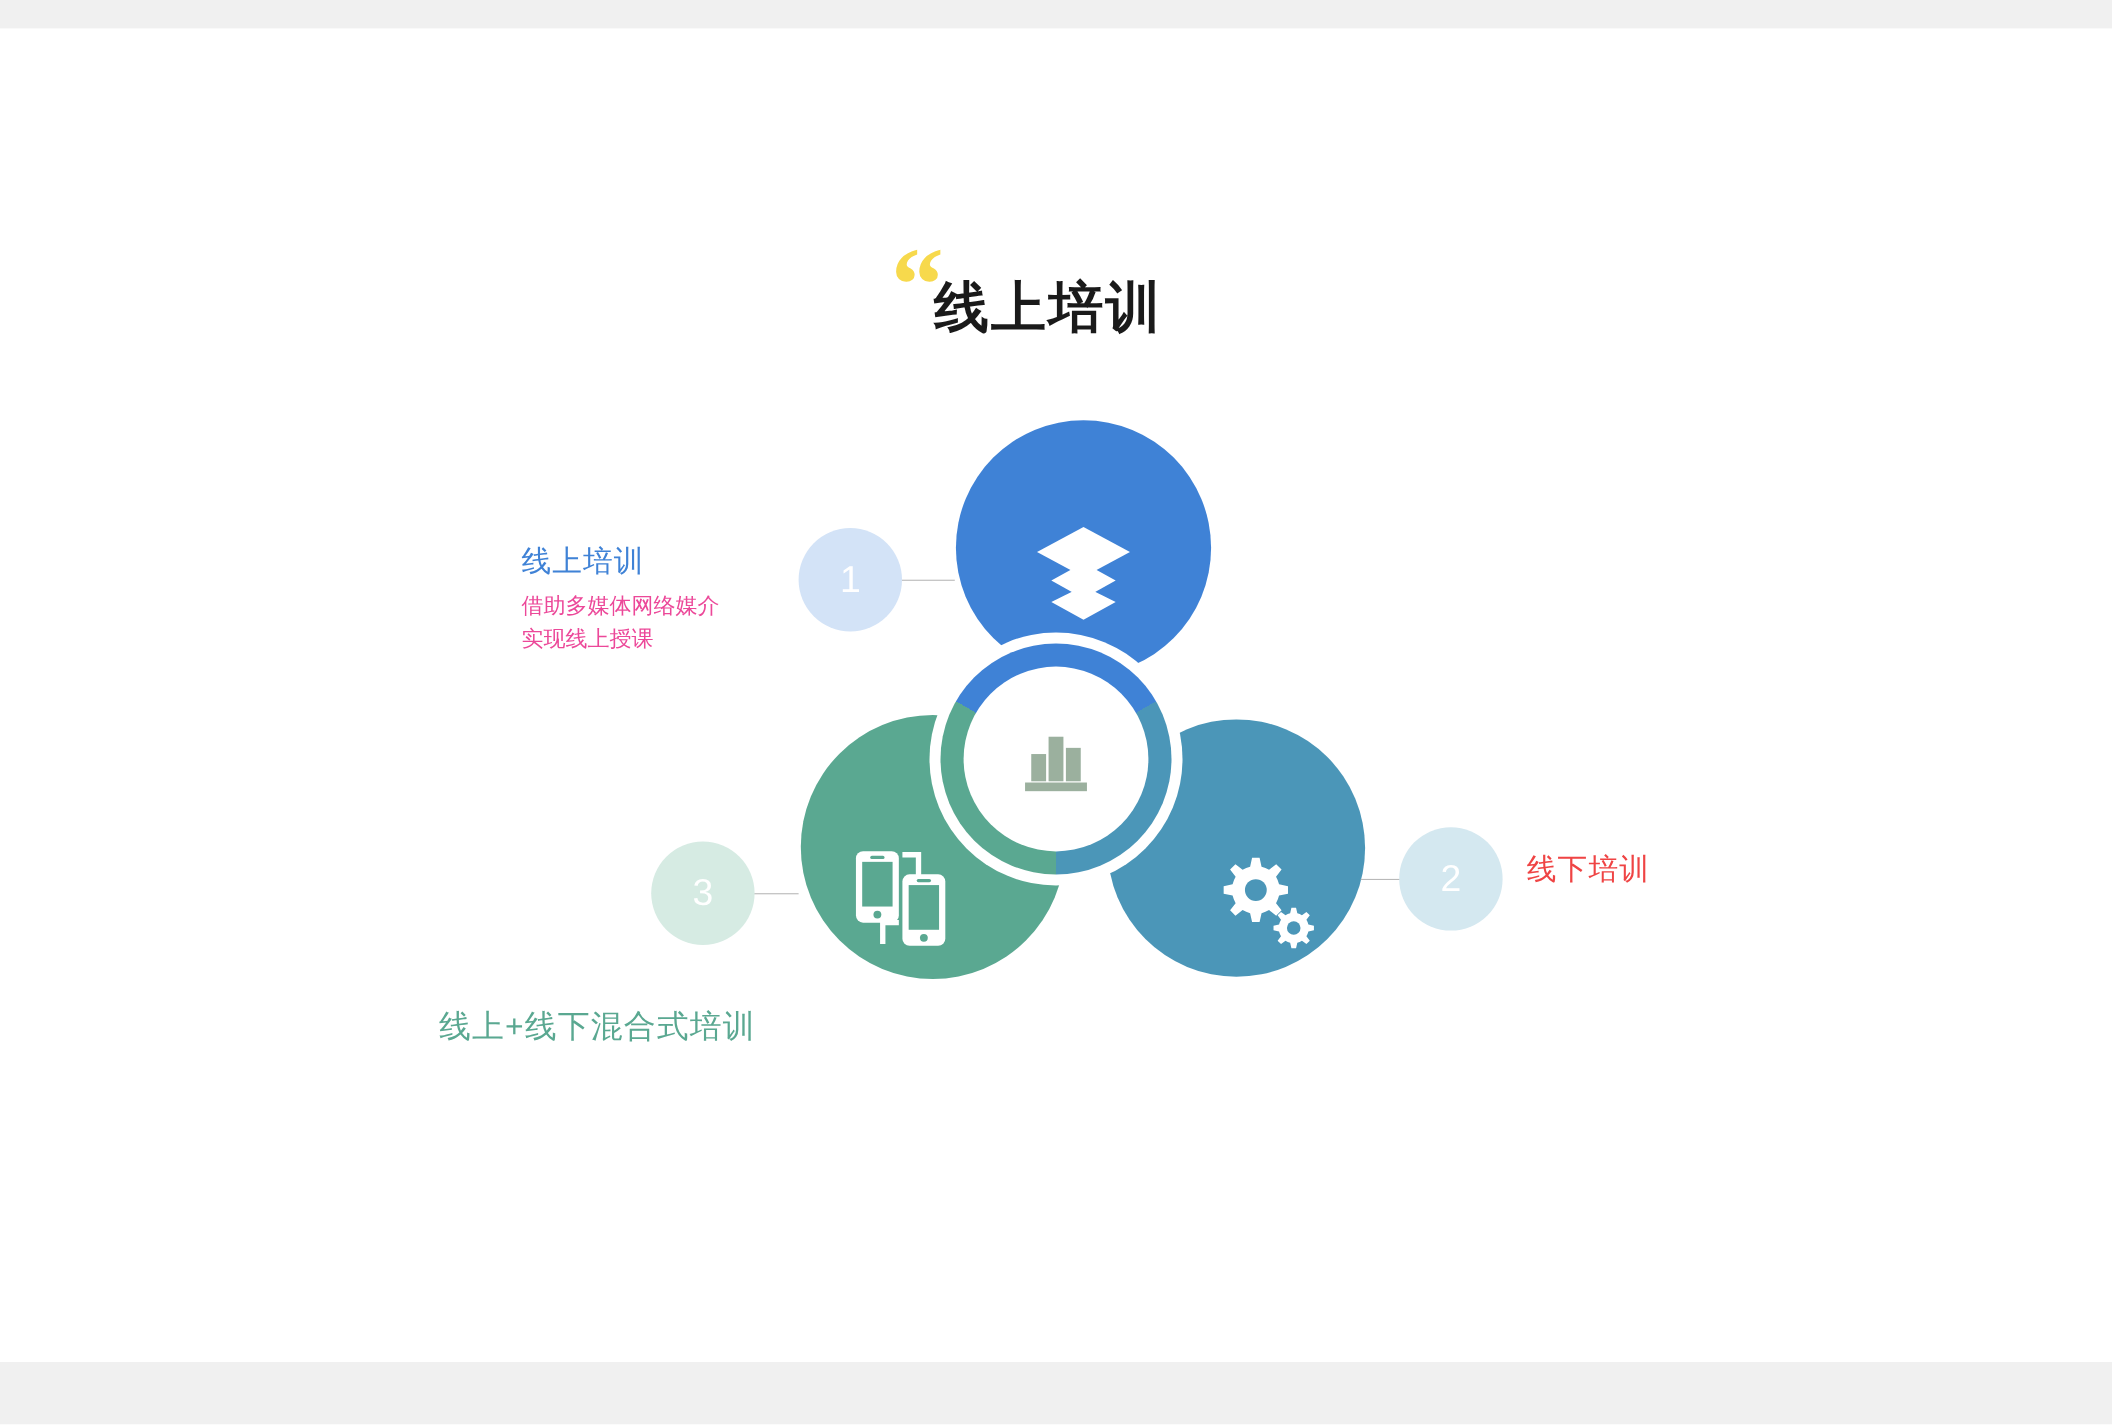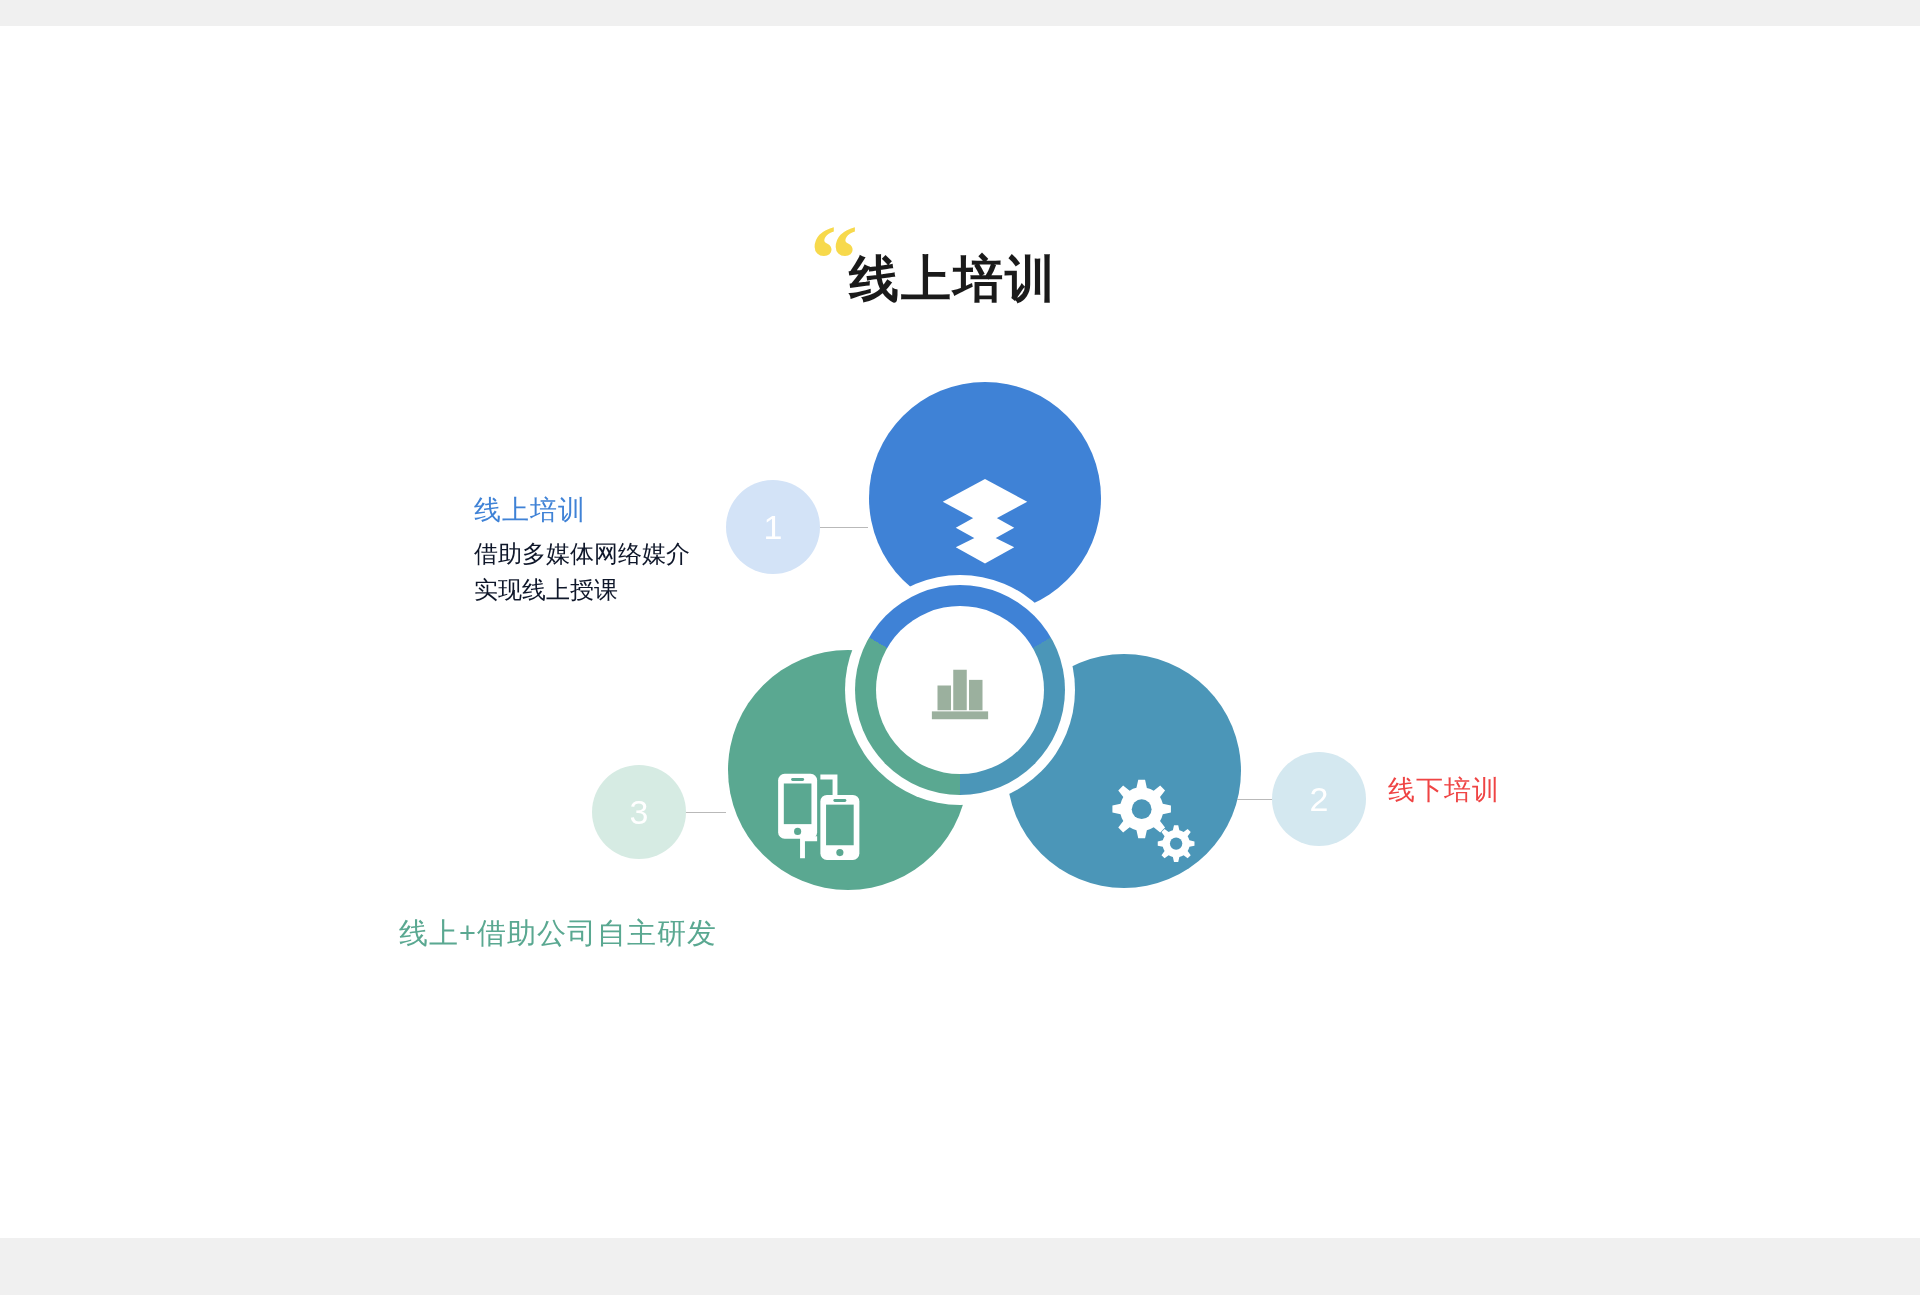--- a/index.html
+++ b/index.html
@@ -178,23 +178,23 @@
   .conn-3 { left: 678px; top: 786px; width: 48px; }
 
   
   .label-heading {
     font-size: 27px;
     font-weight: 400;
     letter-spacing: 1px;
     white-space: nowrap;
   }
   .label-body {
-    font-size: 24px;
+    font-size: 20px;
     line-height: 1.5;
-    color: #0f172a;
+    color: #ec4899;
     font-weight: 400;
     margin-top: 8px;
     white-space: nowrap;
   }
 
   .block-online {
     position: absolute;
     left: 474px;
     top: 466px;
   }
@@ -320,19 +320,19 @@
         <div>借助多媒体网络媒介</div>
         <div>实现线上授课</div>
       </div>
     </div>
 
     <div class="block-offline">
       <div class="label-heading">线下培训</div>
     </div>
 
     <div class="block-blend">
-      <div class="label-heading">线上+借助公司自主研发</div>
+      <div class="label-heading">线上+线下混合式培训</div>
       <div class="label-body">
       </div>
     </div>
 
   </div>
 </div>
 
 </body></html>

